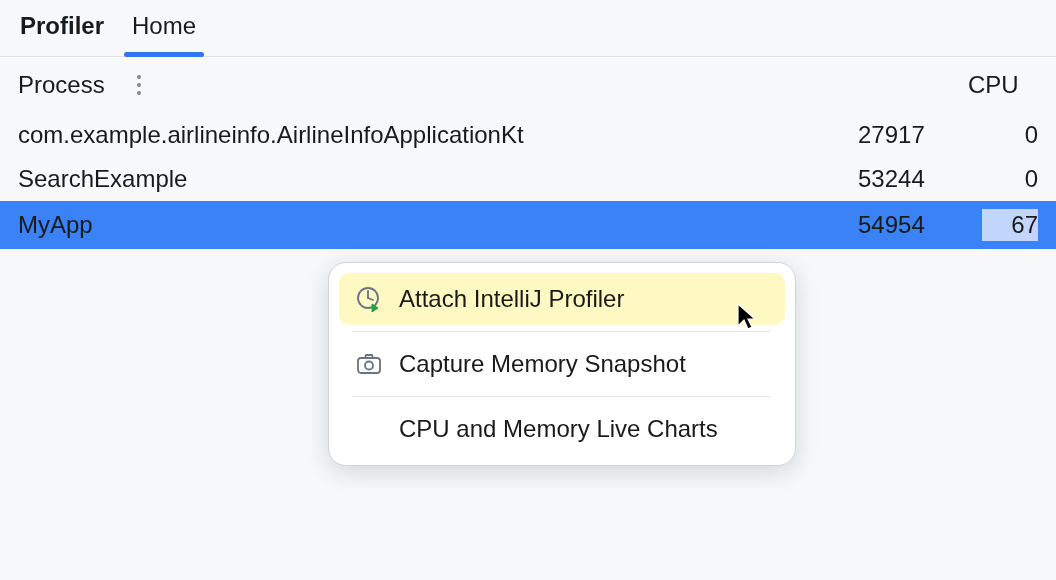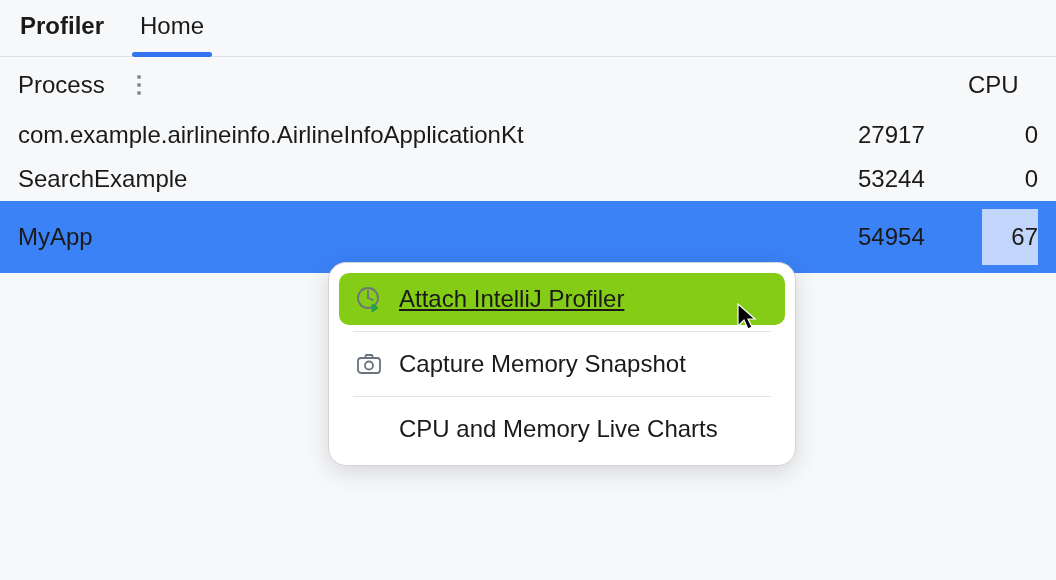--- a/index.html
+++ b/index.html
@@ -11,21 +11,21 @@
       font-family: -apple-system, BlinkMacSystemFont, "Segoe UI", Arial, sans-serif;
       background: #f7f8fa;
       width: 1056px;
       height: 580px;
       overflow: hidden;
       position: relative;
     }
     .tabs {
       display: flex;
       padding: 12px 20px 0 20px;
-      gap: 36px;
+      gap: 28px;
       border-bottom: 1px solid #e0e0e3;
       align-items: flex-start;
     }
     .tab {
       font-size: 24px;
       color: #1a1a1a;
       padding-bottom: 16px;
       cursor: pointer;
       position: relative;
     }
@@ -94,21 +94,21 @@
     .cell-pid {
       width: 110px;
       text-align: left;
     }
     .cell-cpu {
       width: 70px;
       text-align: right;
     }
     .cpu-highlight {
       background: #c2d6fc;
-      padding: 14px 0px;
+      padding: 2px 0px;
       display: inline-block;
       min-width: 56px;
       text-align: right;
     }
     .context-menu {
       position: absolute;
       top: 262px;
       left: 328px;
       width: 468px;
       background: #ffffff;
@@ -121,22 +121,21 @@
       display: flex;
       align-items: center;
       padding: 12px 16px;
       font-size: 24px;
       color: #1a1a1a;
       border-radius: 10px;
       cursor: pointer;
       gap: 16px;
     }
     .menu-item.highlighted {
-      background: #84cc16;
-      text-decoration: underline;
+      background: #fef9c3;
     }
     .menu-item .icon-slot {
       width: 28px;
       height: 28px;
       display: flex;
       align-items: center;
       justify-content: center;
       flex-shrink: 0;
     }
     .menu-item .icon-spacer {

